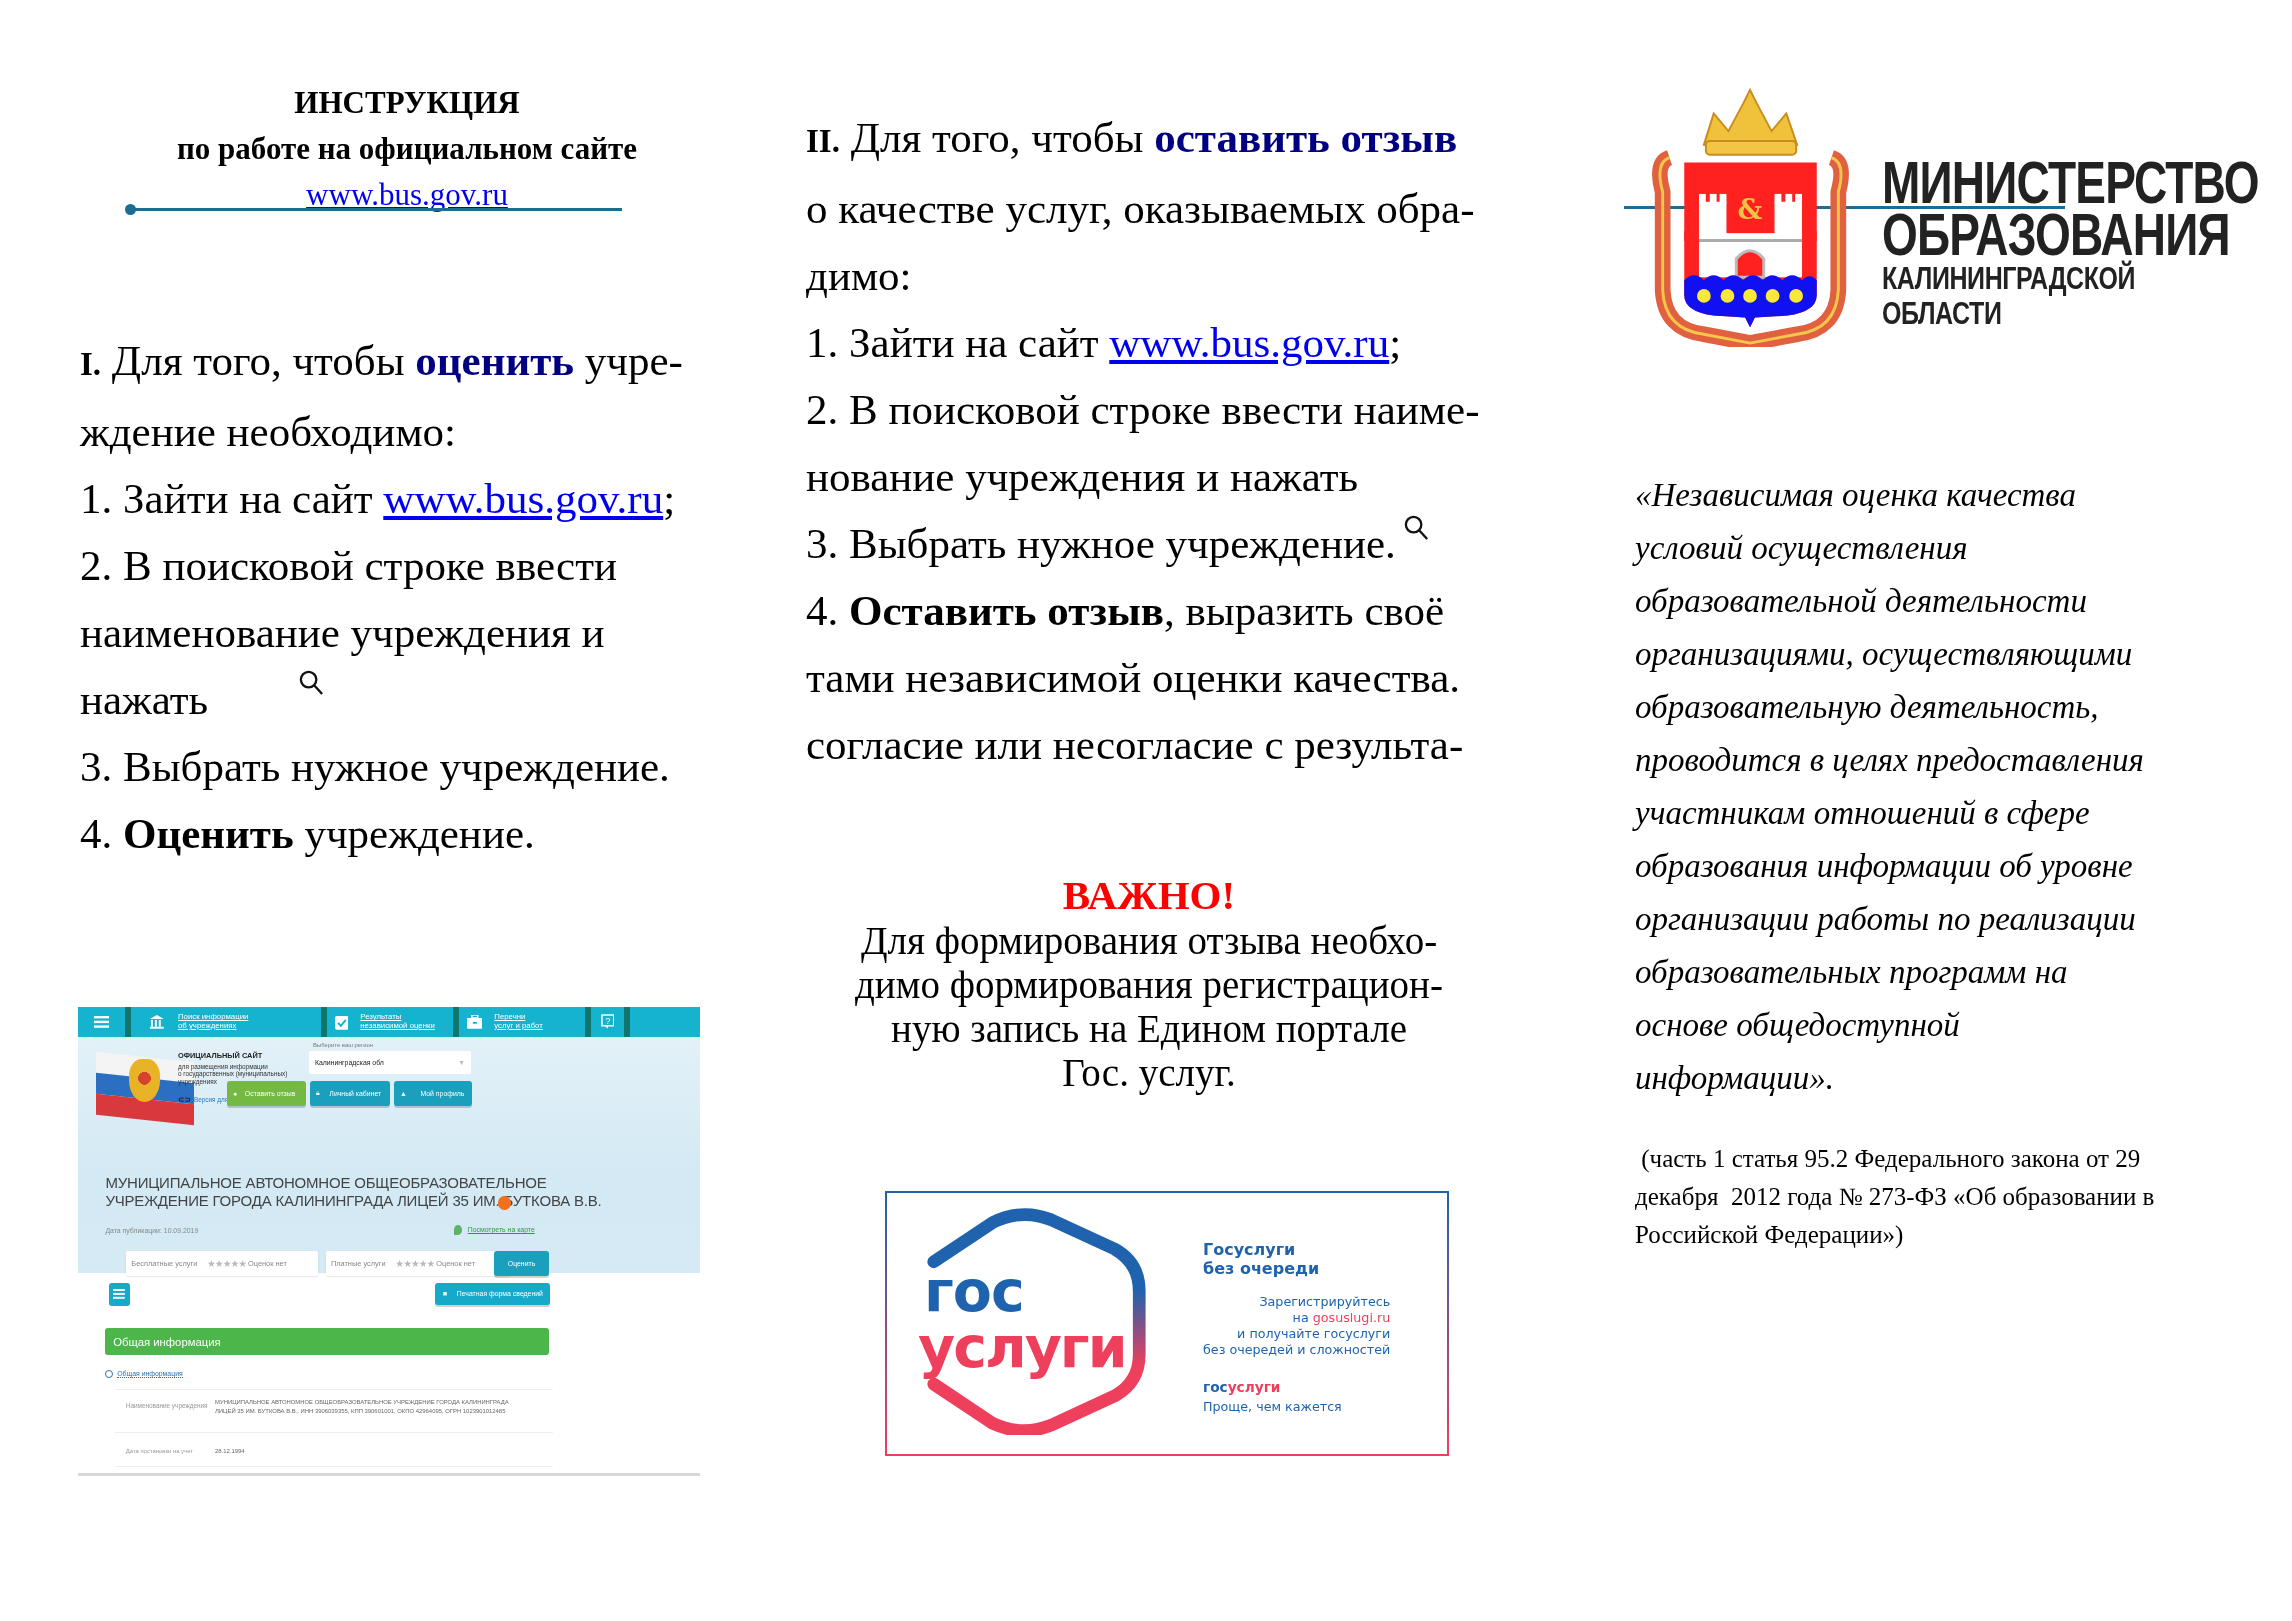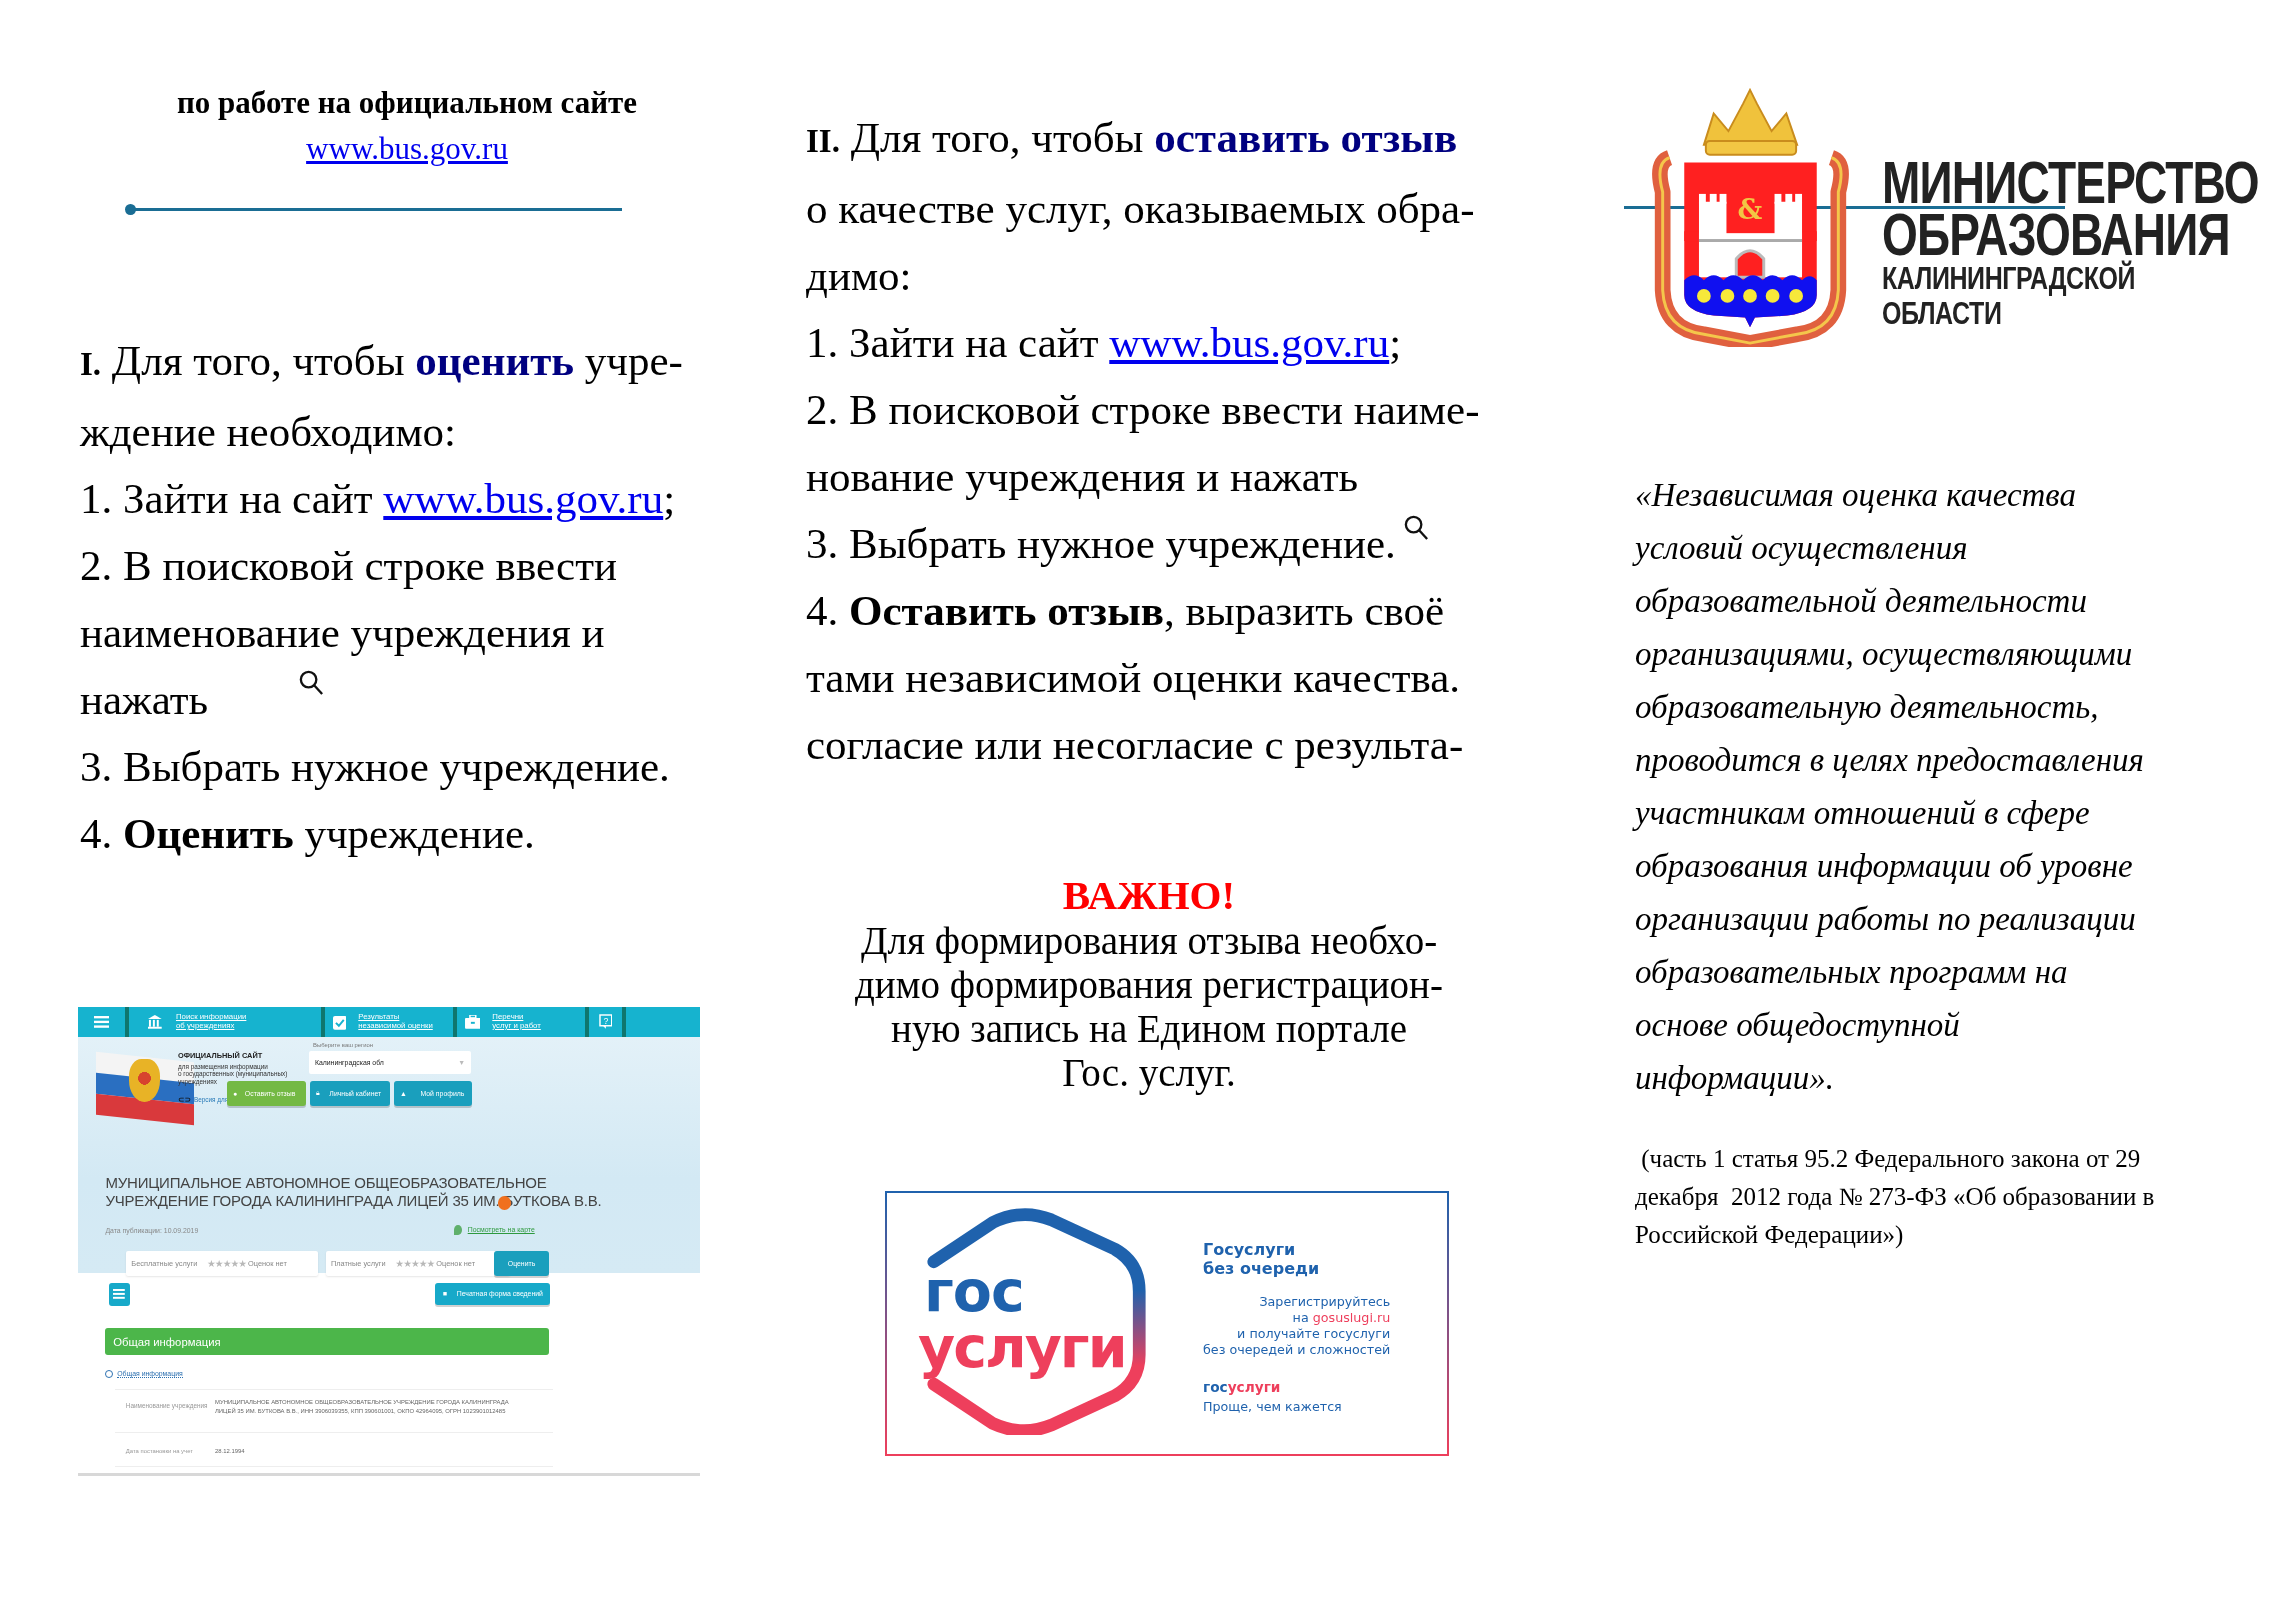--- a/index.html
+++ b/index.html
@@ -14,21 +14,21 @@
   .title-block .url{font-weight:normal;}
   .deco-line{height:2.9px;background:#1a6d94;}
   .deco-dot{width:10.8px;height:10.8px;border-radius:50%;background:#1a6d94;}
 
   .body-text{font-size:43px;line-height:67px;white-space:nowrap;}
   .search-ic{width:29px;height:29px;}
 
   
   .embed{left:78px;top:1007px;width:622px;height:469px;background:#fff;overflow:hidden;font-family:"Liberation Sans","DejaVu Sans",sans-serif;}
   .e-topbar{position:absolute;left:0;top:0;width:622px;height:30px;background:#16b3cf;display:flex;align-items:center;}
-  .e-topbar .cell{height:30px;display:flex;align-items:center;border-right:4px solid #0f766e;color:#fff;font-size:7.8px;line-height:8.8px;}
+  .e-topbar .cell{height:30px;display:flex;align-items:center;border-right:6px solid #0f766e;color:#fff;font-size:7.8px;line-height:8.8px;}
   .e-topbar .cell span{text-decoration:underline;}
   .e-hero{position:absolute;left:0;top:30px;width:622px;height:236px;background:linear-gradient(180deg,#e3f1f8 0%,#d3e9f4 60%,#d5eaf4 100%);}
   .e-flag{position:absolute;left:17.6px;top:19.6px;width:98px;height:63px;transform:skewY(6deg);}
   .e-flag div{height:33.3%;}
   .e-btn{position:absolute;height:24.5px;border-radius:2.9px;color:#fff;font-size:6.9px;display:flex;align-items:center;box-shadow:0 2px 0 rgba(0,0,0,.18);}
   .e-heading{position:absolute;left:27.4px;top:137px;font-size:15px;line-height:17.6px;color:#444;letter-spacing:-0.2px;}
   .e-field{position:absolute;top:214px;height:24.5px;background:#fff;border-radius:2px;font-size:7.4px;color:#888;display:flex;align-items:center;box-shadow:0 1px 2px rgba(0,0,0,.1);margin-left:21px;}
   .star{color:#b8b8b8;font-size:9.8px;letter-spacing:-1px;}
   .e-green{position:absolute;left:27.4px;top:321px;width:444px;height:27.4px;background:#4cb64a;border-radius:2.9px;color:#fff;font-size:11.3px;display:flex;align-items:center;padding-left:7.8px;box-sizing:border-box;}
   .e-row{position:absolute;left:37px;width:438px;border-top:1px solid #eee;font-size:6.4px;color:#666;}
@@ -39,20 +39,21 @@
 
   
   .quote{left:1635px;top:469px;width:627px;font-style:italic;font-size:33px;line-height:53px;white-space:nowrap;}
   .citation{left:1635px;top:1140px;width:627px;font-size:25px;line-height:38px;white-space:nowrap;}
   .ministry{left:1882px;top:157px;font-family:"Liberation Sans","DejaVu Sans",sans-serif;font-weight:bold;color:#222;transform:scaleX(.78);transform-origin:left top;}
 </style>
 </head>
 <body>
 
 <div class="abs title-block">
+  <div>ИНСТРУКЦИЯ</div>
   <div>по работе на официальном сайте</div>
   <div><a class="link url">www.bus.gov.ru</a></div>
 </div>
 <div class="abs deco-dot" style="left:125px;top:204px;"></div>
 <div class="abs deco-line" style="left:130px;top:208px;width:492px;"></div>
 
 <div class="abs body-text" style="left:80px;top:327px;">
   <div><span class="b" style="font-size:33px;">I.</span><span> Для того, чтобы </span><span class="navy">оценить</span><span> учре-</span></div>
   <div>ждение необходимо:</div>
   <div><span>1. Зайти на сайт </span><a class="link">www.bus.gov.ru</a><span>;</span></div>

